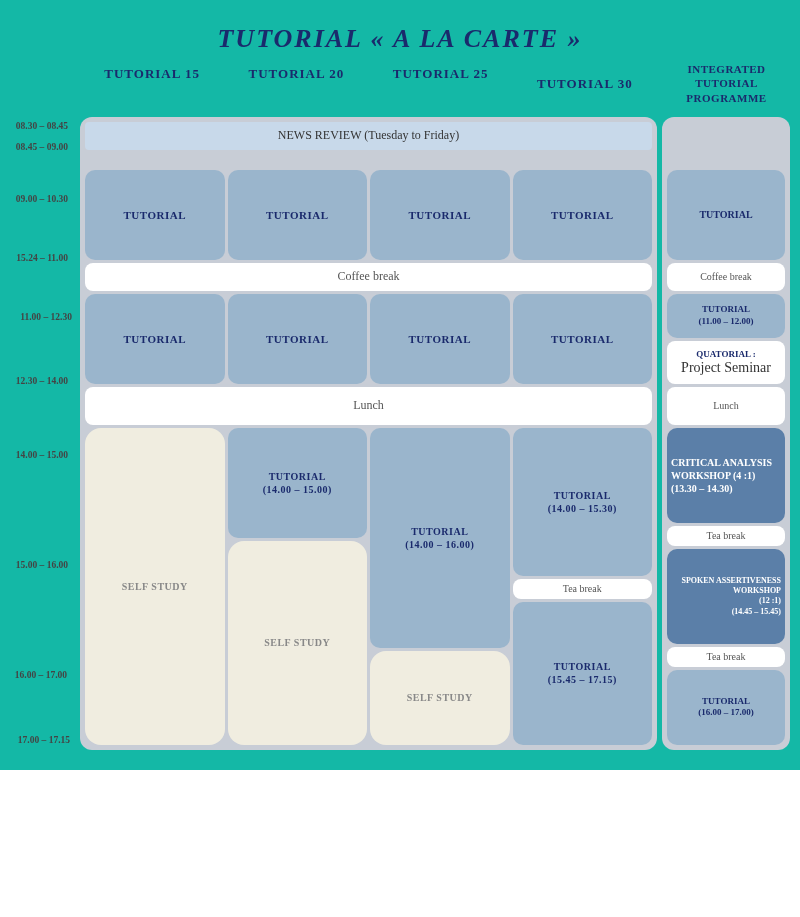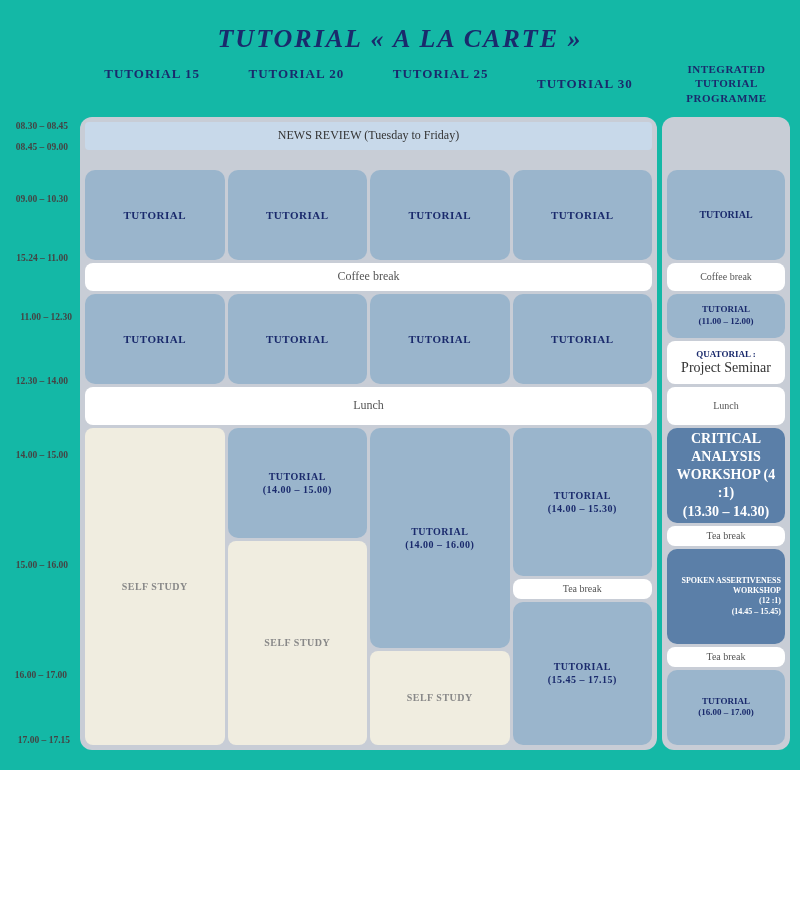--- a/index.html
+++ b/index.html
@@ -89,21 +89,21 @@
       color: #1a2a6c;
       letter-spacing: 0.5px;
       display: flex;
       align-items: center;
       justify-content: center;
       flex-direction: column;
       padding: 4px;
     }
     .self-study-block {
       background: #f0ede0;
-      border-radius: 8px;
+      border-radius: 16px;
       text-align: center;
       font-size: 10px;
       font-weight: bold;
       color: #888;
       letter-spacing: 0.5px;
       display: flex;
       align-items: center;
       justify-content: center;
     }
     
@@ -347,21 +347,21 @@
               <span style="font-size:9px; font-weight:bold; color:#1a2a6c;">QUATORIAL :</span>
               <span style="font-size:14px; color:#333;">Project Seminar</span>
             </div>
           </div>
 
           <div class="int-white" style="height:38px;">Lunch</div>
 
           <div style="flex:1; display:flex; flex-direction:column; gap:3px;">
 
             <div class="int-blue-dark" style="height:95px; flex-shrink:0;">
-              <span style="font-size:14px; line-height:1.3; text-align:center;">CRITICAL ANALYSIS WORKSHOP (4 :1)<br>(13.30 – 14.30)</span>
+              <span style="font-size:10px; line-height:1.3; text-align:left;">CRITICAL ANALYSIS WORKSHOP (4 :1)<br>(13.30 – 14.30)</span>
             </div>
 
             <div class="int-white" style="height:20px; flex-shrink:0; font-size:10px; display:flex; align-items:center; justify-content:center;">Tea break</div>
 
             <div class="int-blue-dark" style="height:95px; flex-shrink:0;">
               <span style="font-size:8px; line-height:1.3; text-align:right;">SPOKEN ASSERTIVENESS WORKSHOP<br>(12 :1)<br>(14.45 – 15.45)</span>
             </div>
 
             <div class="int-white" style="height:20px; flex-shrink:0; font-size:10px; display:flex; align-items:center; justify-content:center;">Tea break</div>
 

